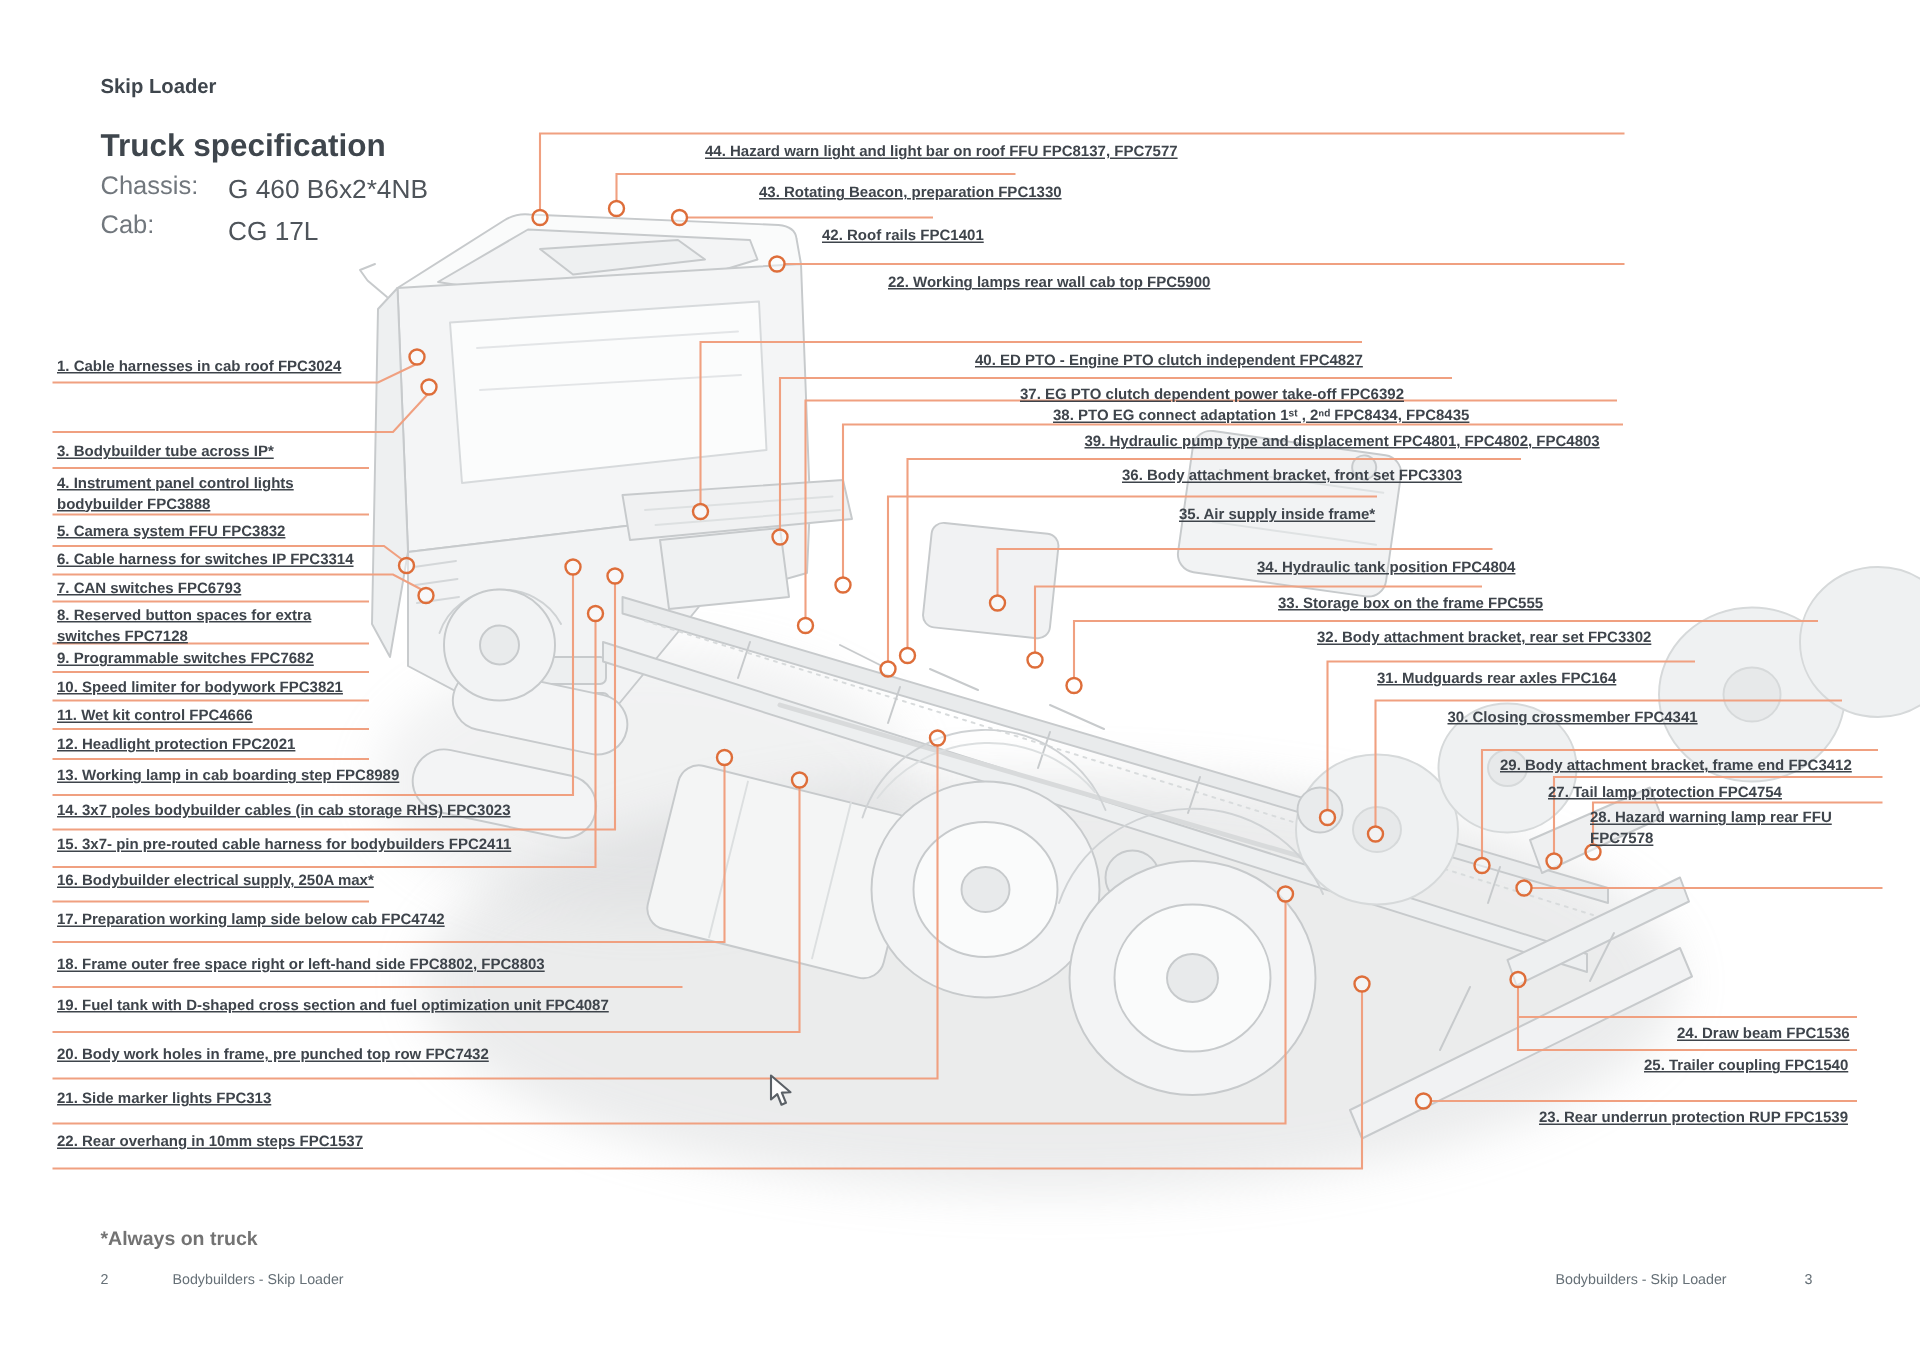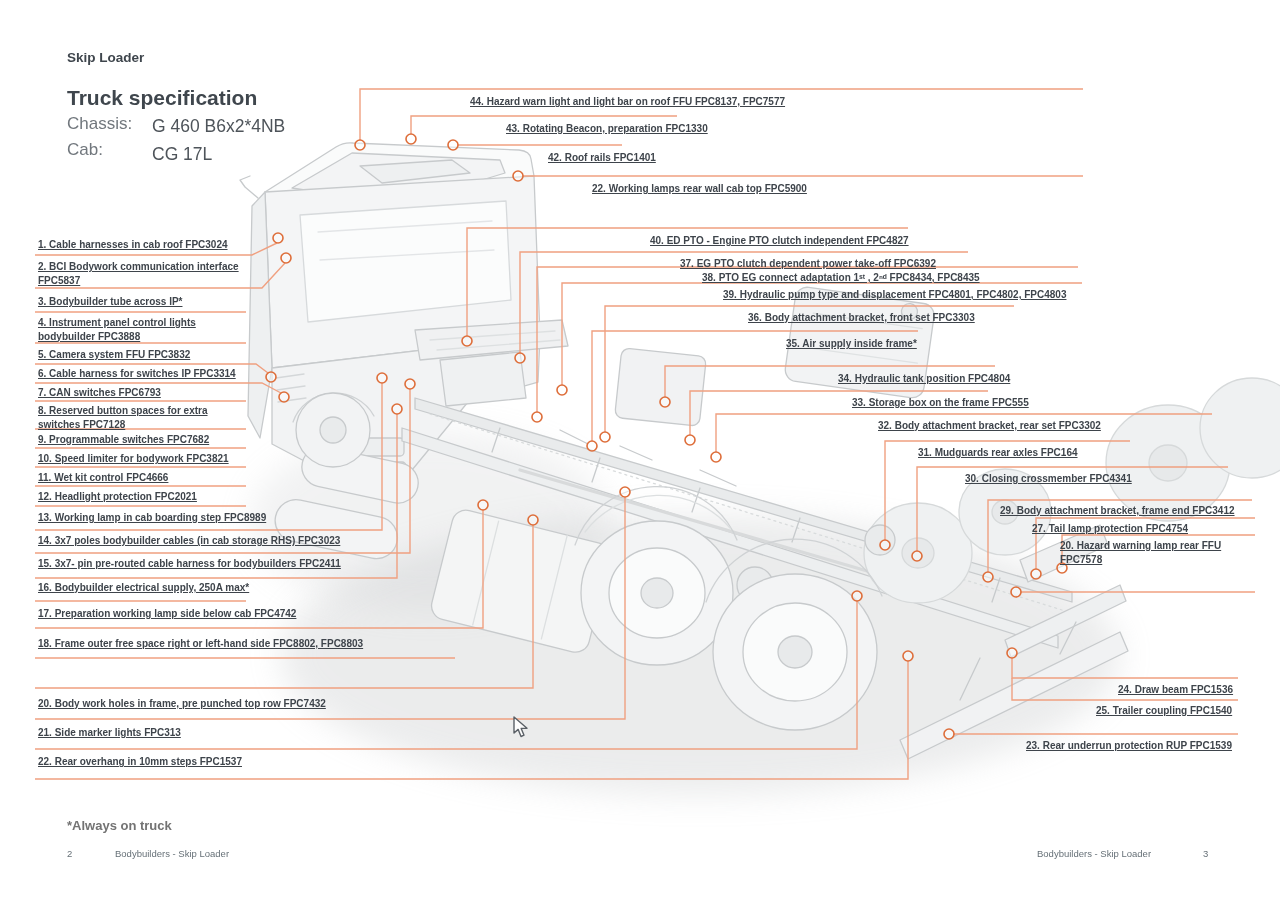--- a/index.html
+++ b/index.html
@@ -201,40 +201,39 @@
   </svg>
 
   <div class="kicker">Skip Loader</div>
   <div class="title">Truck specification</div>
   <div class="specrow" style="top:114px">Chassis:</div>
   <div class="specval" style="top:116px">G 460 B6x2*4NB</div>
   <div class="specrow" style="top:140px">Cab:</div>
   <div class="specval" style="top:144px">CG 17L</div>
 
   <div class="lbl" style="left:38px;top:238px">1. Cable harnesses in cab roof FPC3024</div>
-  <div class="lbl" style="left:38px;top:260px">2. BCI Bodywork communication interface
-FPC5837</div>
   <div class="lbl" style="left:38px;top:295px">3. Bodybuilder tube across IP*</div>
   <div class="lbl" style="left:38px;top:316px">4. Instrument panel control lights
 bodybuilder FPC3888</div>
   <div class="lbl" style="left:38px;top:348px">5. Camera system FFU FPC3832</div>
   <div class="lbl" style="left:38px;top:367px">6. Cable harness for switches IP FPC3314</div>
   <div class="lbl" style="left:38px;top:386px">7. CAN switches FPC6793</div>
   <div class="lbl" style="left:38px;top:404px">8. Reserved button spaces for extra
 switches FPC7128</div>
   <div class="lbl" style="left:38px;top:433px">9. Programmable switches FPC7682</div>
   <div class="lbl" style="left:38px;top:452px">10. Speed limiter for bodywork FPC3821</div>
   <div class="lbl" style="left:38px;top:471px">11. Wet kit control FPC4666</div>
   <div class="lbl" style="left:38px;top:490px">12. Headlight protection FPC2021</div>
   <div class="lbl" style="left:38px;top:511px">13. Working lamp in cab boarding step FPC8989</div>
   <div class="lbl" style="left:38px;top:534px">14. 3x7 poles bodybuilder cables (in cab storage RHS) FPC3023</div>
   <div class="lbl" style="left:38px;top:557px">15. 3x7- pin pre-routed cable harness for bodybuilders FPC2411</div>
   <div class="lbl" style="left:38px;top:581px">16. Bodybuilder electrical supply, 250A max*</div>
   <div class="lbl" style="left:38px;top:607px">17. Preparation working lamp side below cab FPC4742</div>
   <div class="lbl" style="left:38px;top:637px">18. Frame outer free space right or left-hand side FPC8802, FPC8803</div>
+  <div class="lbl" style="left:38px;top:664px">19. Fuel tank with D-shaped cross section and fuel optimization unit FPC4087</div>
   <div class="lbl" style="left:38px;top:697px">20. Body work holes in frame, pre punched top row FPC7432</div>
   <div class="lbl" style="left:38px;top:726px">21. Side marker lights FPC313</div>
   <div class="lbl" style="left:38px;top:755px">22. Rear overhang in 10mm steps FPC1537</div>
 
   <div class="lbl" style="left:470px;top:95px">44. Hazard warn light and light bar on roof FFU FPC8137, FPC7577</div>
   <div class="lbl" style="left:506px;top:122px">43. Rotating Beacon, preparation FPC1330</div>
   <div class="lbl" style="left:548px;top:151px">42. Roof rails FPC1401</div>
   <div class="lbl" style="left:592px;top:182px">22. Working lamps rear wall cab top FPC5900</div>
   <div class="lbl" style="left:650px;top:234px">40. ED PTO - Engine PTO clutch independent FPC4827</div>
   <div class="lbl" style="left:680px;top:257px">37. EG PTO clutch dependent power take-off FPC6392</div>
@@ -242,21 +241,21 @@
   <div class="lbl" style="left:723px;top:288px">39. Hydraulic pump type and displacement FPC4801, FPC4802, FPC4803</div>
   <div class="lbl" style="left:748px;top:311px">36. Body attachment bracket, front set FPC3303</div>
   <div class="lbl" style="left:786px;top:337px">35. Air supply inside frame*</div>
   <div class="lbl" style="left:838px;top:372px">34. Hydraulic tank position FPC4804</div>
   <div class="lbl" style="left:852px;top:396px">33. Storage box on the frame FPC555</div>
   <div class="lbl" style="left:878px;top:419px">32. Body attachment bracket, rear set FPC3302</div>
   <div class="lbl" style="left:918px;top:446px">31. Mudguards rear axles FPC164</div>
   <div class="lbl" style="left:965px;top:472px">30. Closing crossmember FPC4341</div>
   <div class="lbl" style="left:1000px;top:504px">29. Body attachment bracket, frame end FPC3412</div>
   <div class="lbl" style="left:1032px;top:522px">27. Tail lamp protection FPC4754</div>
-  <div class="lbl" style="left:1060px;top:539px">20. Hazard warning lamp rear FFU
+  <div class="lbl" style="left:1060px;top:539px">28. Hazard warning lamp rear FFU
 FPC7578</div>
   <div class="lbl" style="left:1118px;top:683px">24. Draw beam FPC1536</div>
   <div class="lbl" style="left:1096px;top:704px">25. Trailer coupling FPC1540</div>
   <div class="lbl" style="left:1026px;top:739px">23. Rear underrun protection RUP FPC1539</div>
 
   <div class="footnote">*Always on truck</div>
   <div class="pgfoot" style="left:67px">2</div>
   <div class="pgfoot" style="left:115px">Bodybuilders - Skip Loader</div>
   <div class="pgfoot" style="left:1037px">Bodybuilders - Skip Loader</div>
   <div class="pgfoot" style="left:1203px">3</div>

